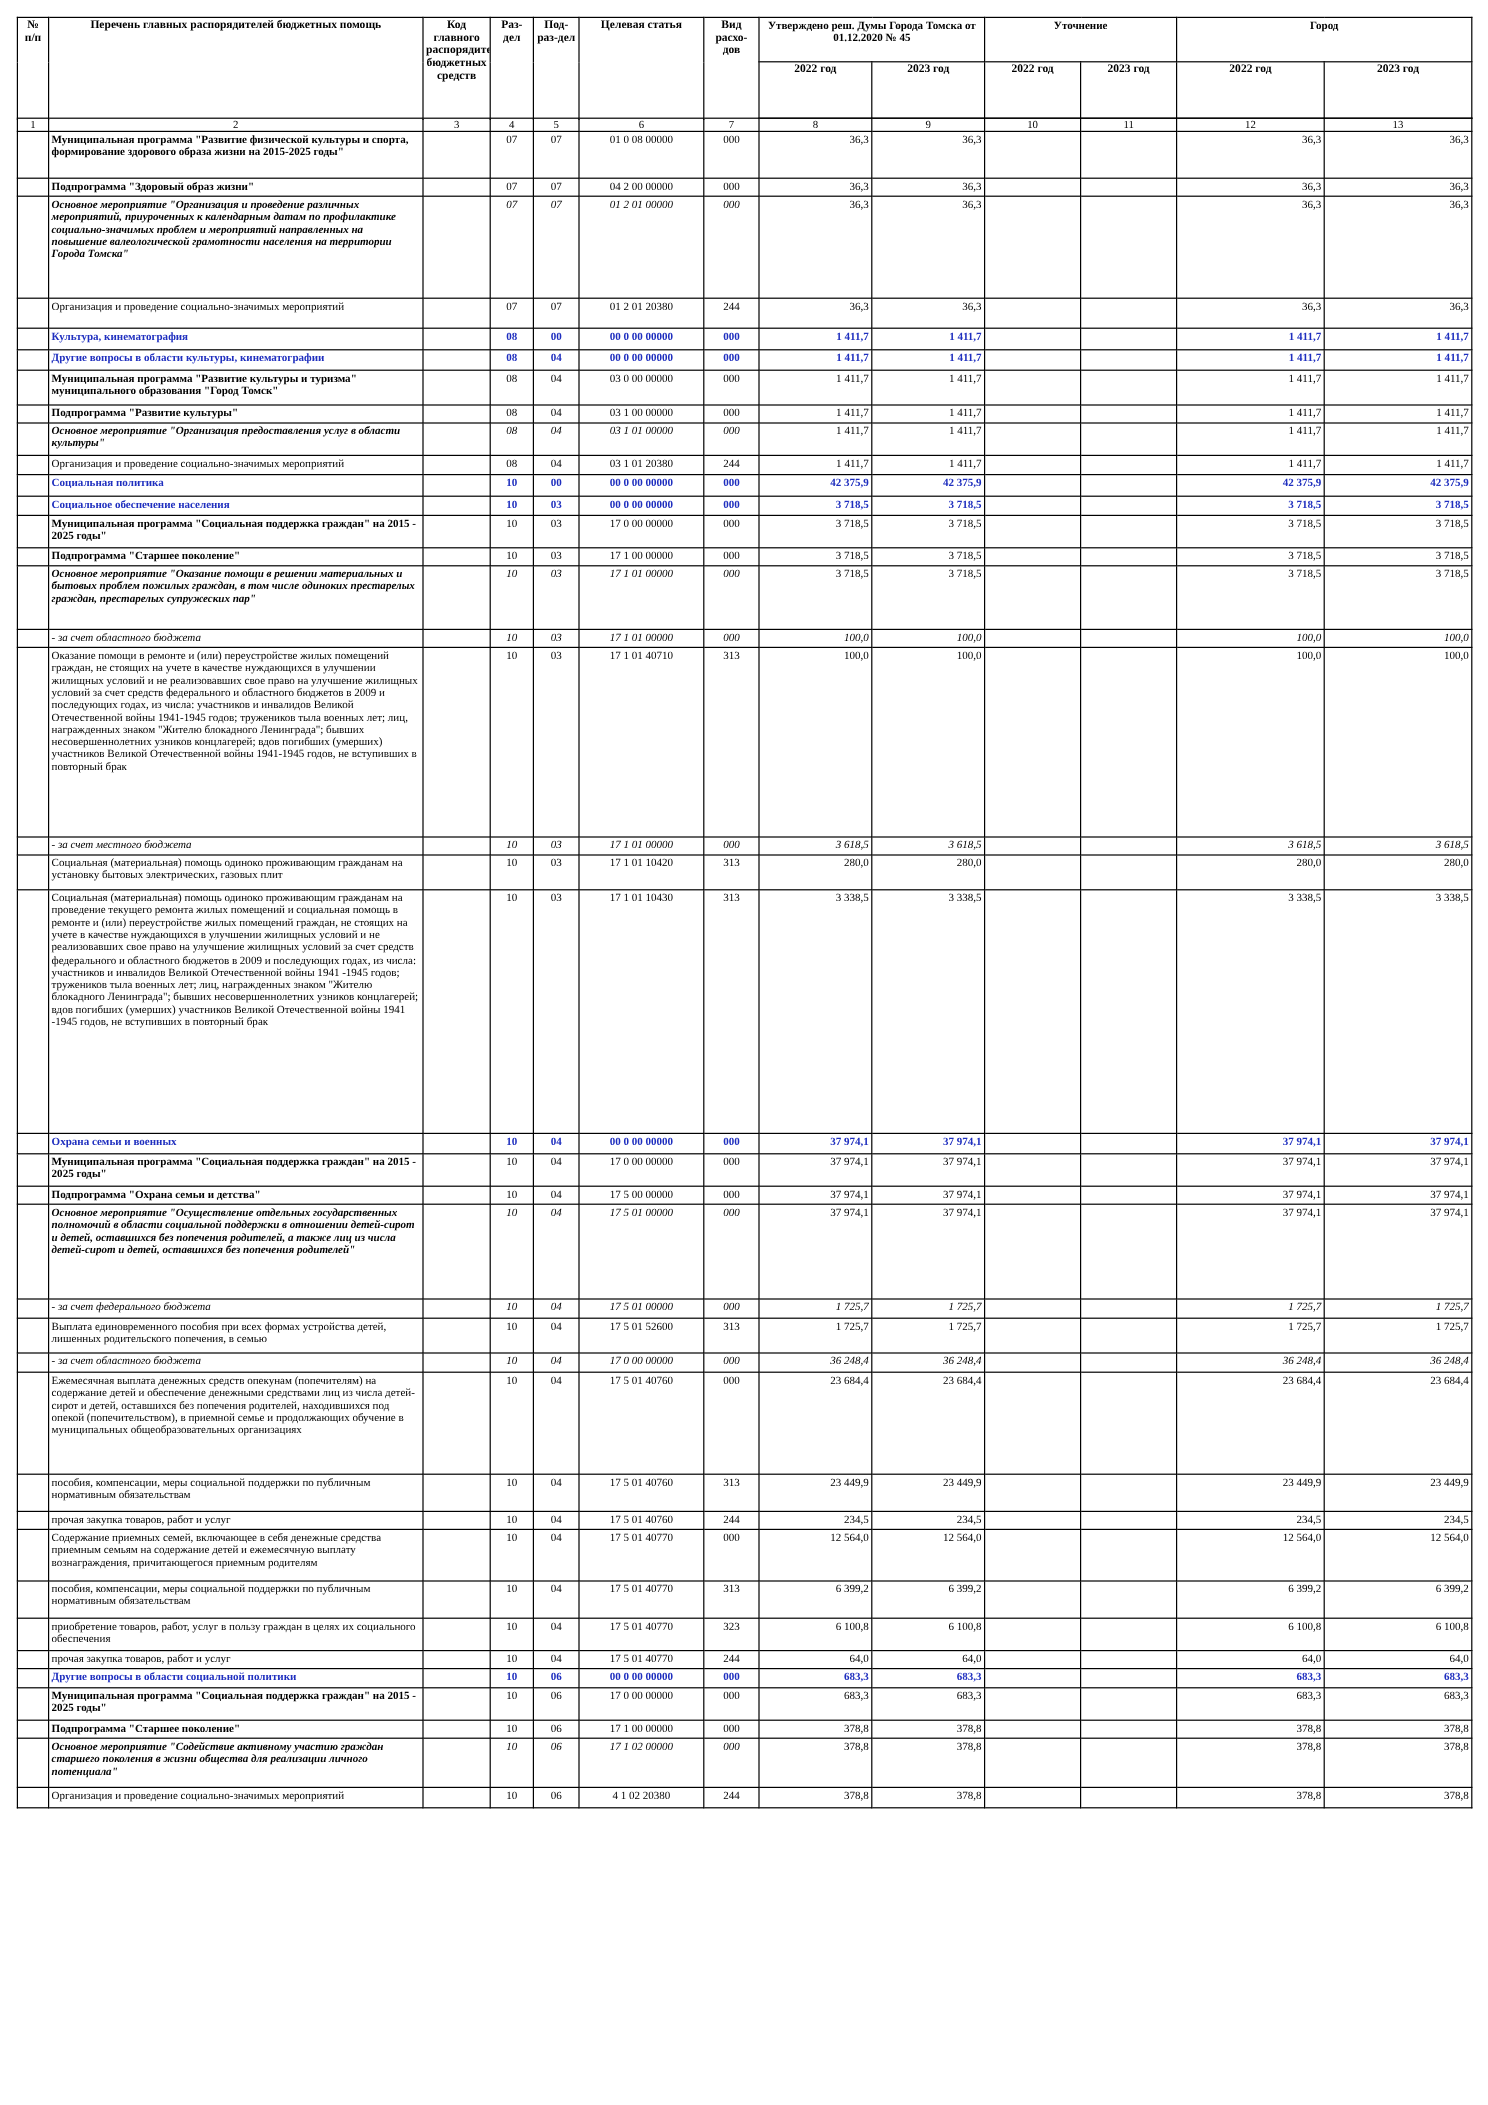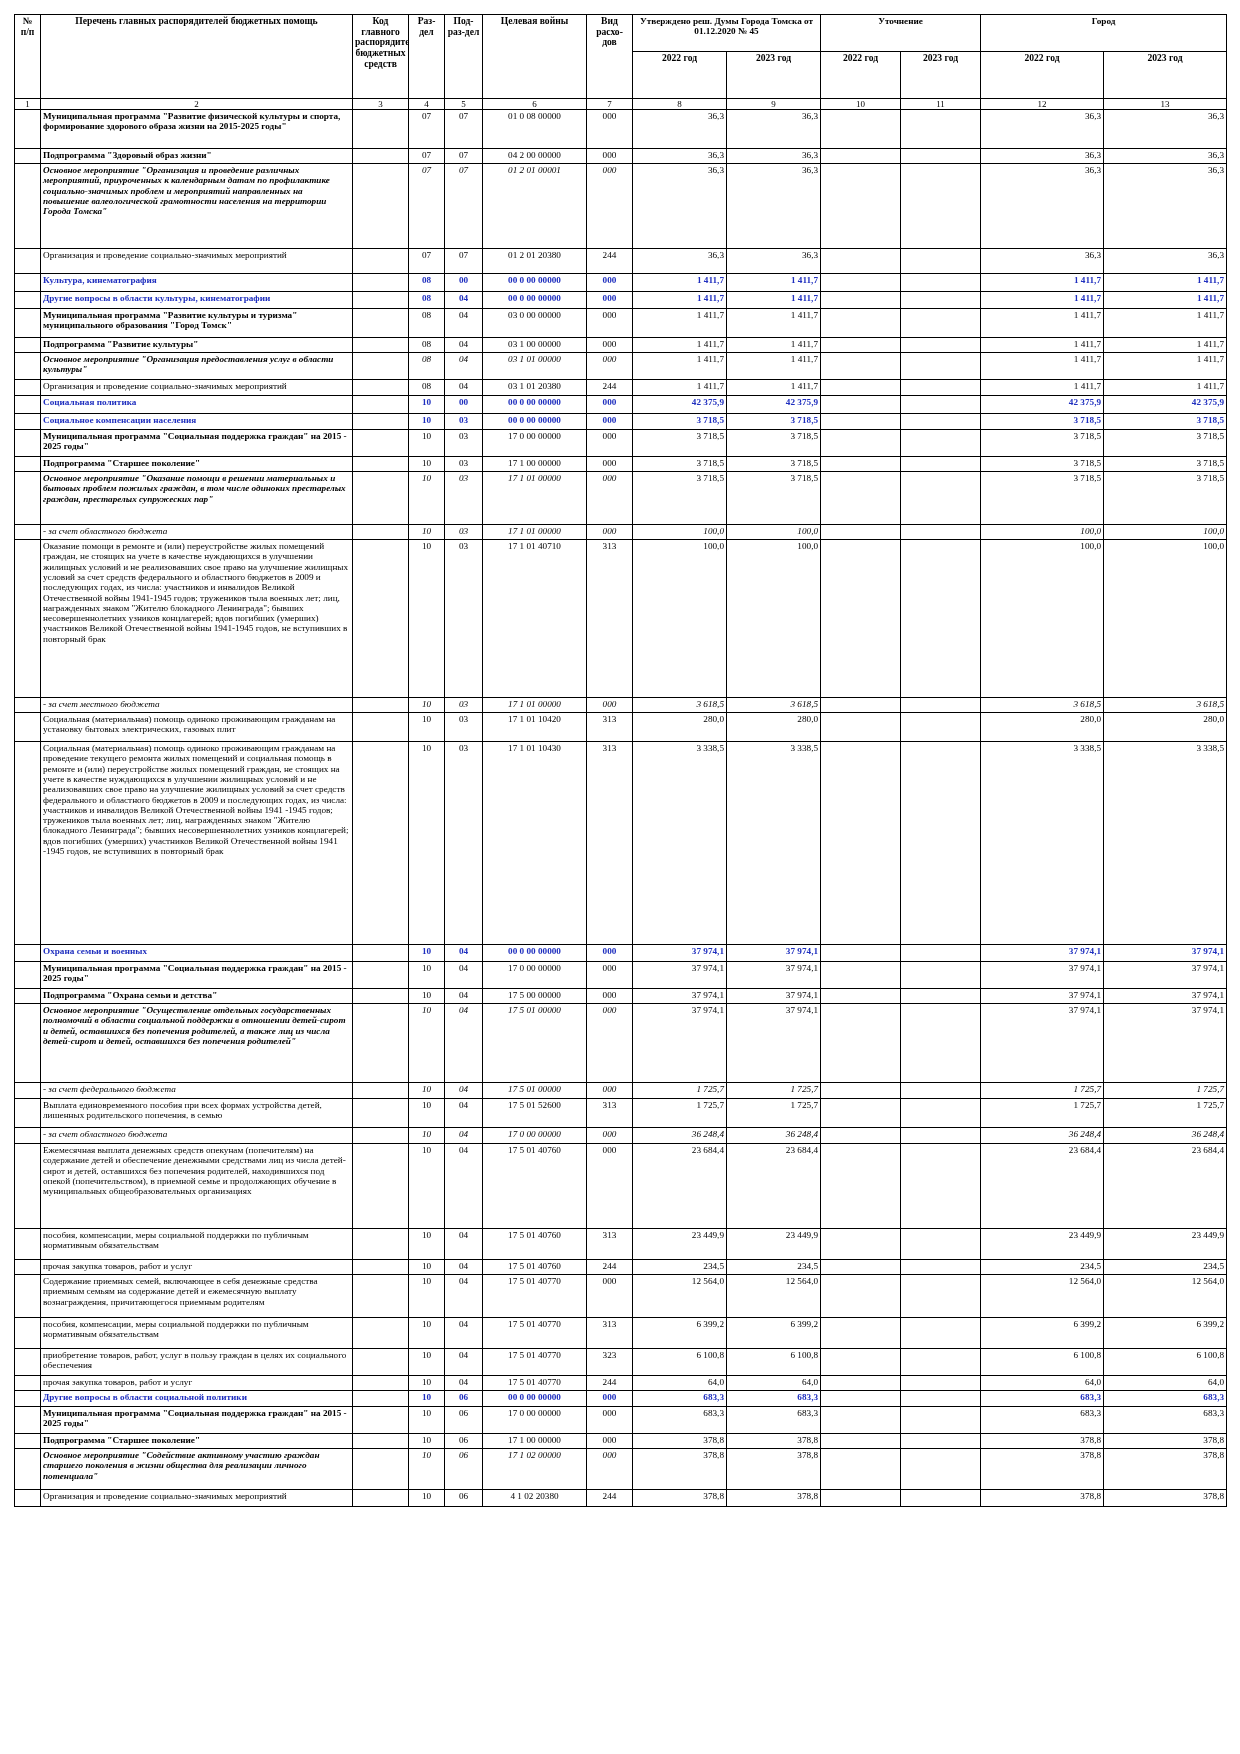--- a/index.html
+++ b/index.html
@@ -108,21 +108,21 @@
         <col class="c12">
     </colgroup>
     <thead>
       <tr>
         <td rowspan="3" class="hdr-sub" style="white-space:pre-line;">№
 п/п</td>
         <td rowspan="3" class="hdr-sub">Перечень главных распорядителей бюджетных помощь</td>
         <td rowspan="3" class="hdr-sub">Код главного распорядителя бюджетных средств</td>
         <td rowspan="3" class="hdr-sub" style="white-space:pre-line;">Раз-дел</td>
         <td rowspan="3" class="hdr-sub" style="white-space:pre-line;">Под-раз-дел</td>
-        <td rowspan="3" class="hdr-sub">Целевая войны</td>
+        <td rowspan="3" class="hdr-sub">Целевая статья</td>
         <td rowspan="3" class="hdr-sub" style="white-space:pre-line;">Вид расхо-дов</td>
         <td colspan="2" class="hdr-group" style="height:34px;">Утверждено реш. Думы Города Томска от 01.12.2020 № 45</td>
         <td colspan="2" class="hdr-group">Уточнение</td>
         <td colspan="2" class="hdr-group">Город</td>
       </tr>
       <tr>
         <td class="hdr-sub" style="height:44px;">2022 год</td>
         <td class="hdr-sub">2023 год</td>
         <td class="hdr-sub">2022 год</td>
         <td class="hdr-sub">2023 год</td>
@@ -176,21 +176,21 @@
           <td class="num"></td>
           <td class="num">36,3</td>
           <td class="num">36,3</td>
         </tr>
         <tr>
           <td class="code" style="height: 82px;"></td>
           <td class="name bi ind1">Основное мероприятие "Организация и проведение различных мероприятий, приуроченных к календарным датам по профилактике социально-значимых проблем и мероприятий направленных на повышение валеологической грамотности населения на территории Города Томска"</td>
           <td class="code i"></td>
           <td class="code i">07</td>
           <td class="code i">07</td>
-          <td class="code i">01 2 01 00001</td>
+          <td class="code i">01 2 01 00000</td>
           <td class="code i">000</td>
           <td class="num">36,3</td>
           <td class="num">36,3</td>
           <td class="num"></td>
           <td class="num"></td>
           <td class="num">36,3</td>
           <td class="num">36,3</td>
         </tr>
         <tr>
           <td class="code" style="height: 22px;"></td>
@@ -307,21 +307,21 @@
           <td class="code b blue">000</td>
           <td class="num b blue">42 375,9</td>
           <td class="num b blue">42 375,9</td>
           <td class="num b blue"></td>
           <td class="num b blue"></td>
           <td class="num b blue">42 375,9</td>
           <td class="num b blue">42 375,9</td>
         </tr>
         <tr>
           <td class="code" style="height: 13px;"></td>
-          <td class="name b blue">Социальное компенсации населения</td>
+          <td class="name b blue">Социальное обеспечение населения</td>
           <td class="code b blue"></td>
           <td class="code b blue">10</td>
           <td class="code b blue">03</td>
           <td class="code b blue">00 0 00 00000</td>
           <td class="code b blue">000</td>
           <td class="num b blue">3 718,5</td>
           <td class="num b blue">3 718,5</td>
           <td class="num b blue"></td>
           <td class="num b blue"></td>
           <td class="num b blue">3 718,5</td>

